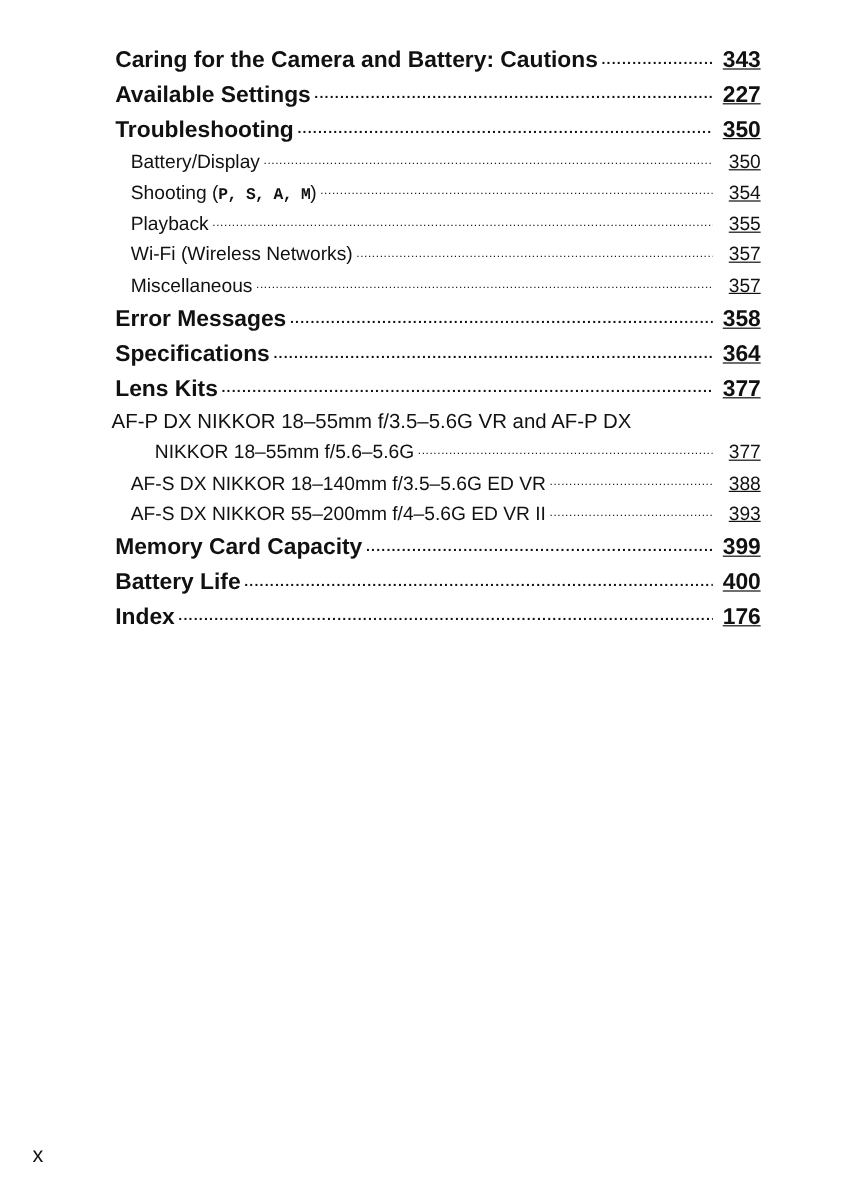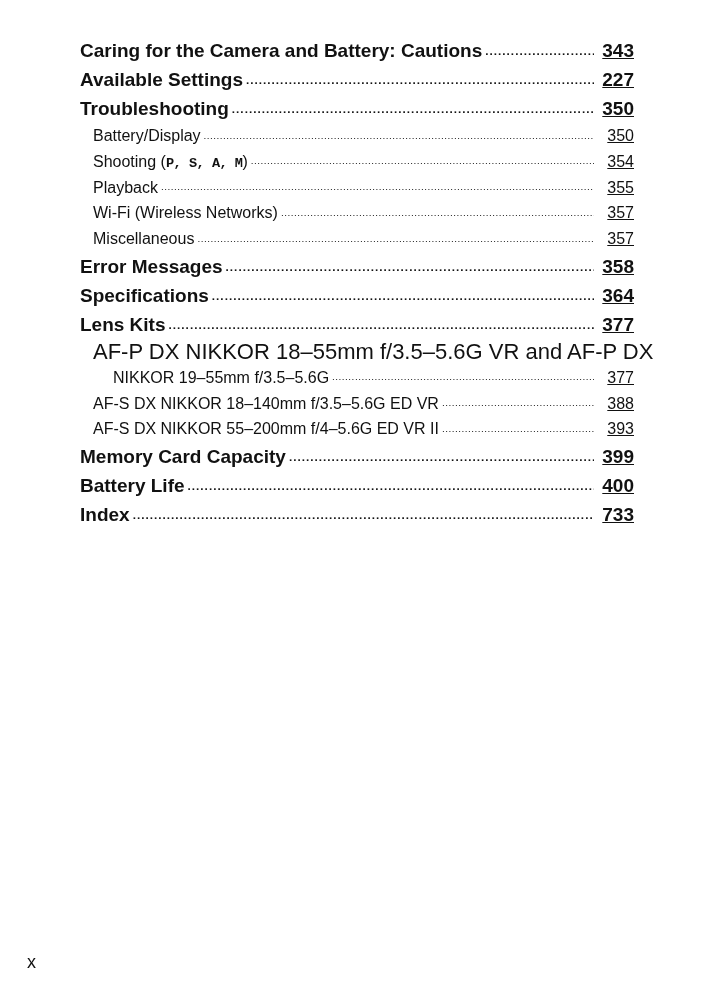--- a/index.html
+++ b/index.html
@@ -19,20 +19,21 @@
       position: absolute;
       left: 80px;
       top: 36px;
       width: 554px;
     }
     .entry {
       display: flex;
       align-items: baseline;
       white-space: nowrap;
       overflow: hidden;
+      margin-left: 16px;
     }
     .entry.l1 {
       font-weight: bold;
       font-size: 19px;
       height: 29px;
       line-height: 29px;
     }
     .entry.l2 {
       font-weight: normal;
       font-size: 16px;
@@ -64,21 +65,21 @@
       line-height: 1;
     }
     .entry.l1 .dots::before { font-weight: bold; letter-spacing: 1px; }
     .entry .page {
       flex: 0 0 auto;
       width: 38px;
       text-align: right;
       text-decoration: underline;
     }
     .wrap-line {
-      font-size: 22px;
+      font-size: 17px;
       height: 25.8px;
       line-height: 25.8px;
       padding-left: 13px;
       white-space: nowrap;
     }
     .mode-letters {
       font-weight: bold;
       font-family: Liberation Mono, monospace;
       font-size: 0.85em;
       letter-spacing: -0.5px;
@@ -159,21 +160,21 @@
 
   <div class="entry l1">
     <span class="title">Lens Kits</span>
     <span class="dots"></span>
     <span class="page">377</span>
   </div>
 
   <div>
     <div class="wrap-line">AF-P DX NIKKOR 18–55mm f/3.5–5.6G VR and AF-P DX</div>
     <div class="entry l2 cont">
-      <span class="title">NIKKOR 19–55mm f/3.5–5.6G</span>
+      <span class="title">NIKKOR 18–55mm f/5.6–5.6G</span>
       <span class="dots"></span>
       <span class="page">377</span>
     </div>
   </div>
 
 
   <div class="entry l2">
     <span class="title">AF-S DX NIKKOR 18–140mm f/3.5–5.6G ED VR</span>
     <span class="dots"></span>
     <span class="page">388</span>
@@ -193,18 +194,18 @@
 
   <div class="entry l1">
     <span class="title">Battery Life</span>
     <span class="dots"></span>
     <span class="page">400</span>
   </div>
 
   <div class="entry l1">
     <span class="title">Index</span>
     <span class="dots"></span>
-    <span class="page">733</span>
+    <span class="page">176</span>
   </div>
 
 </div>
 
 <div class="folio">x</div>
 
 </body></html>

